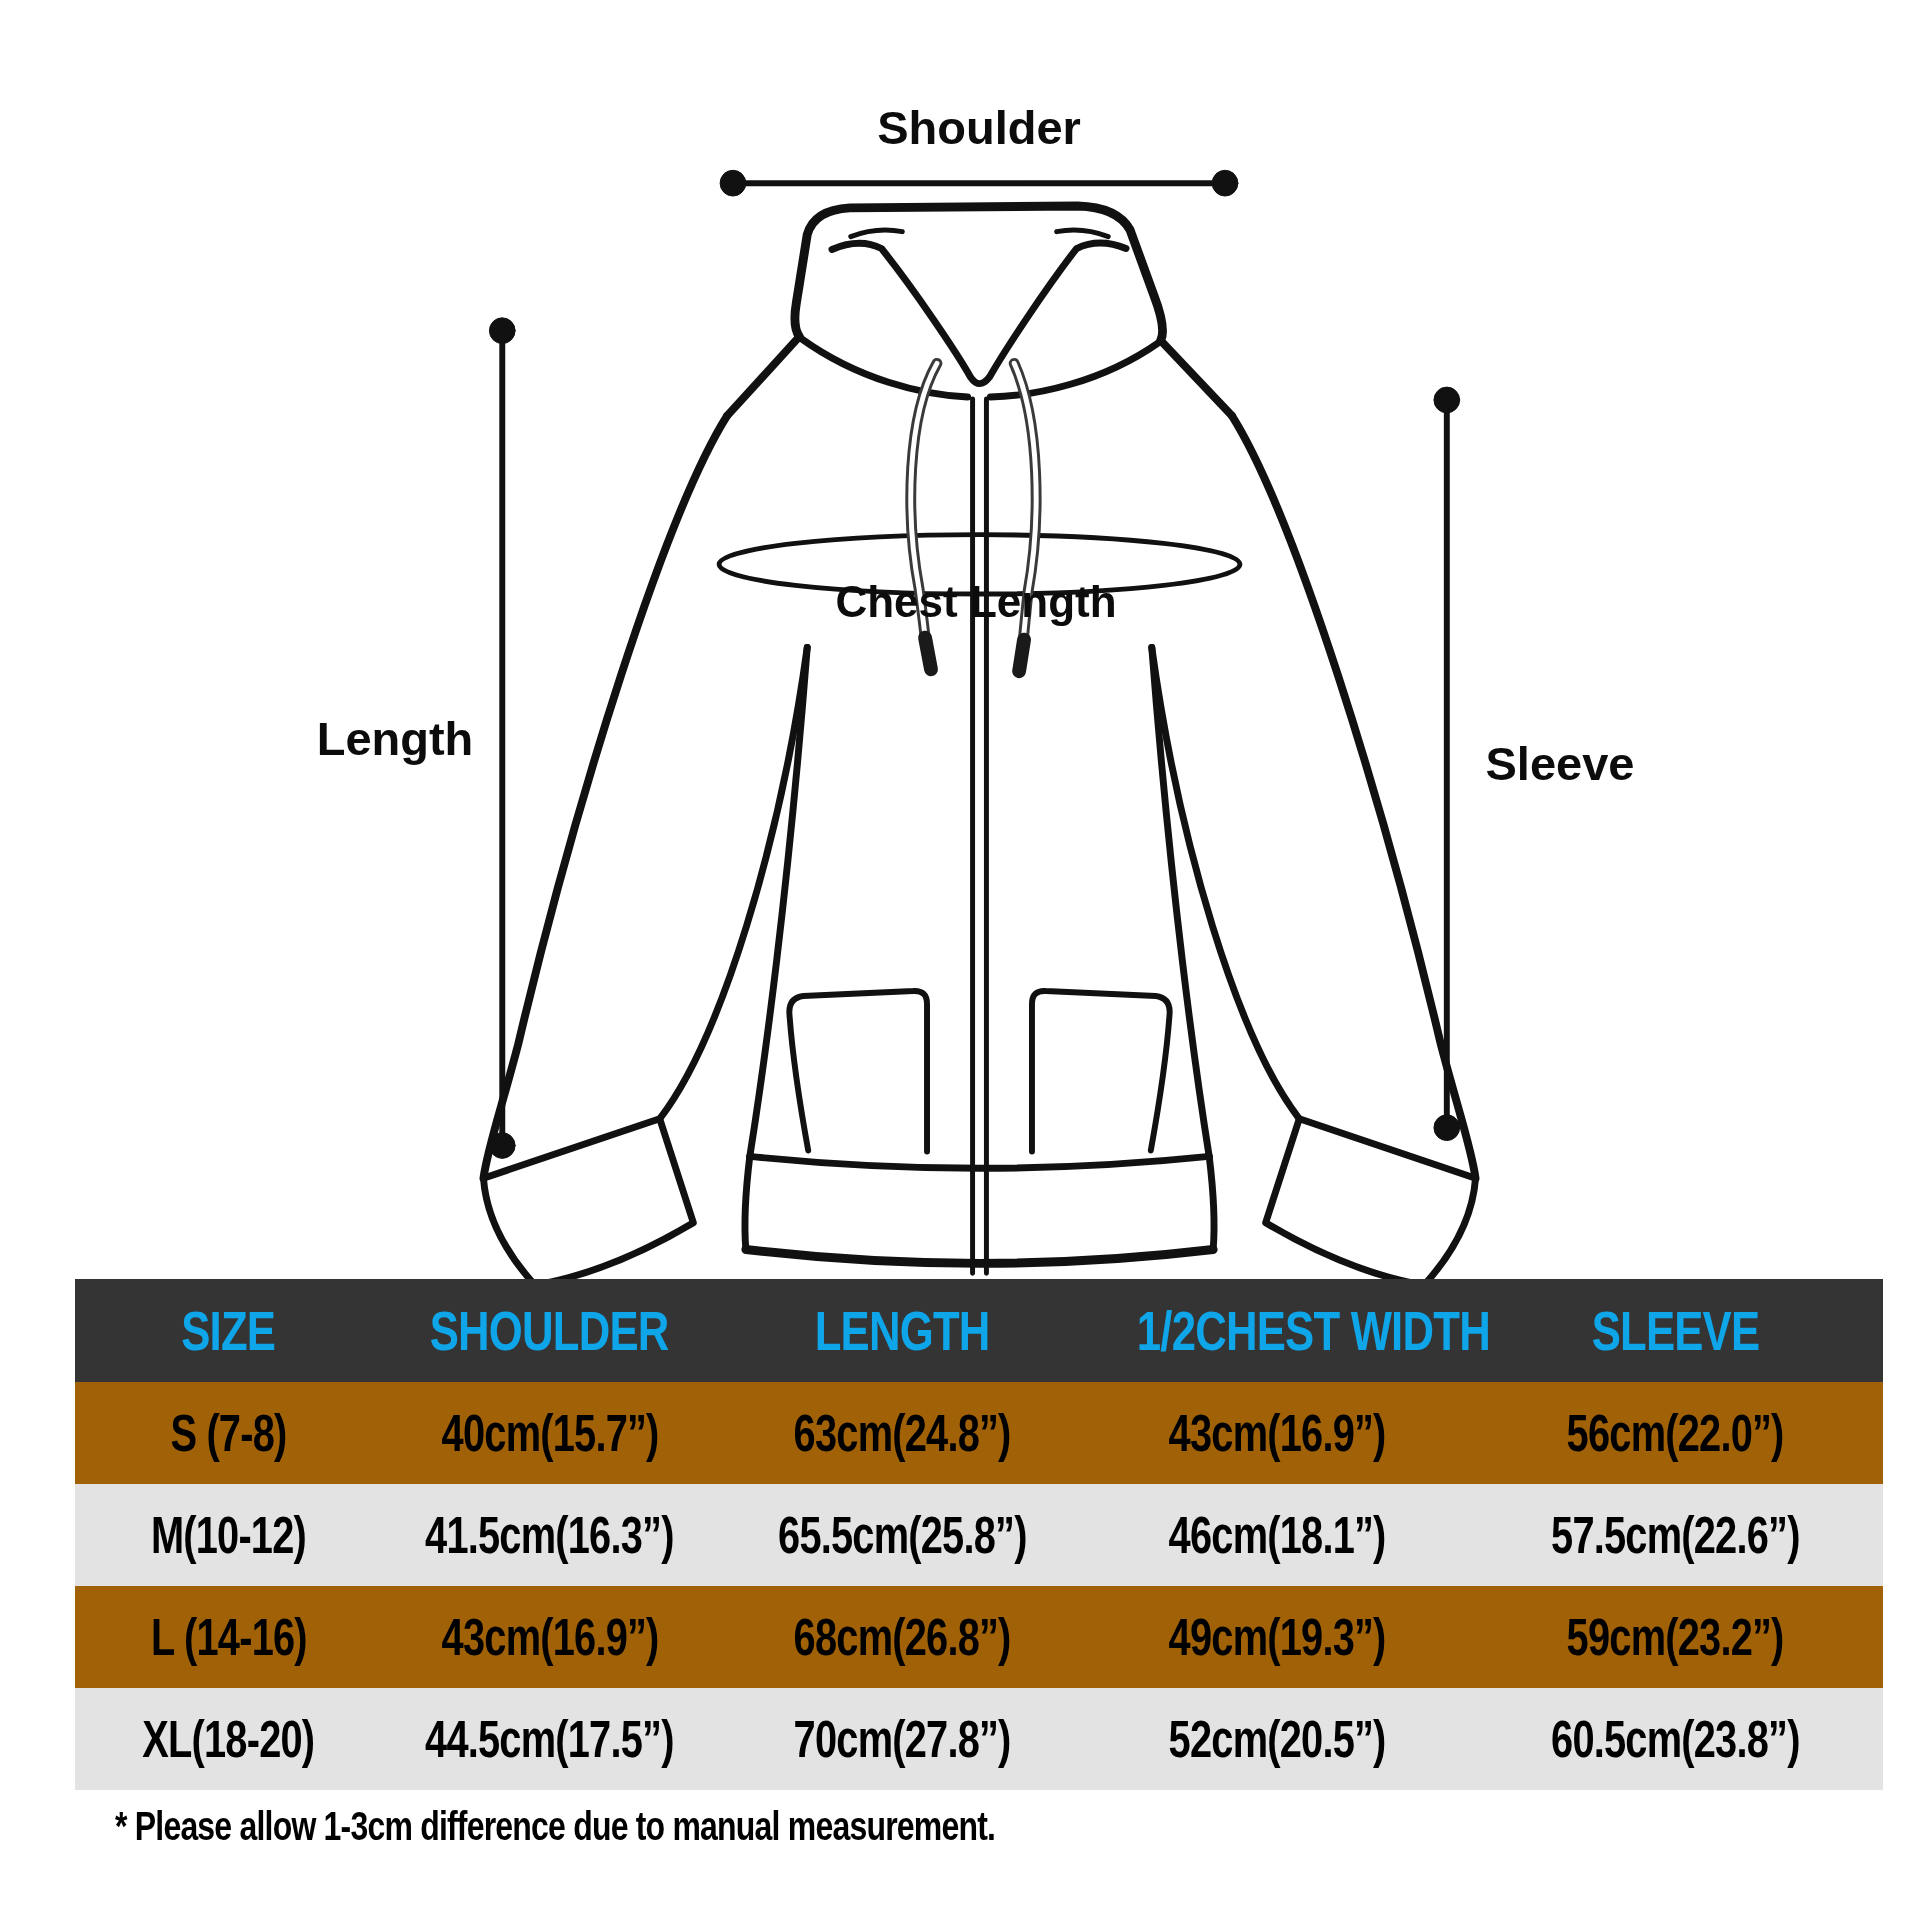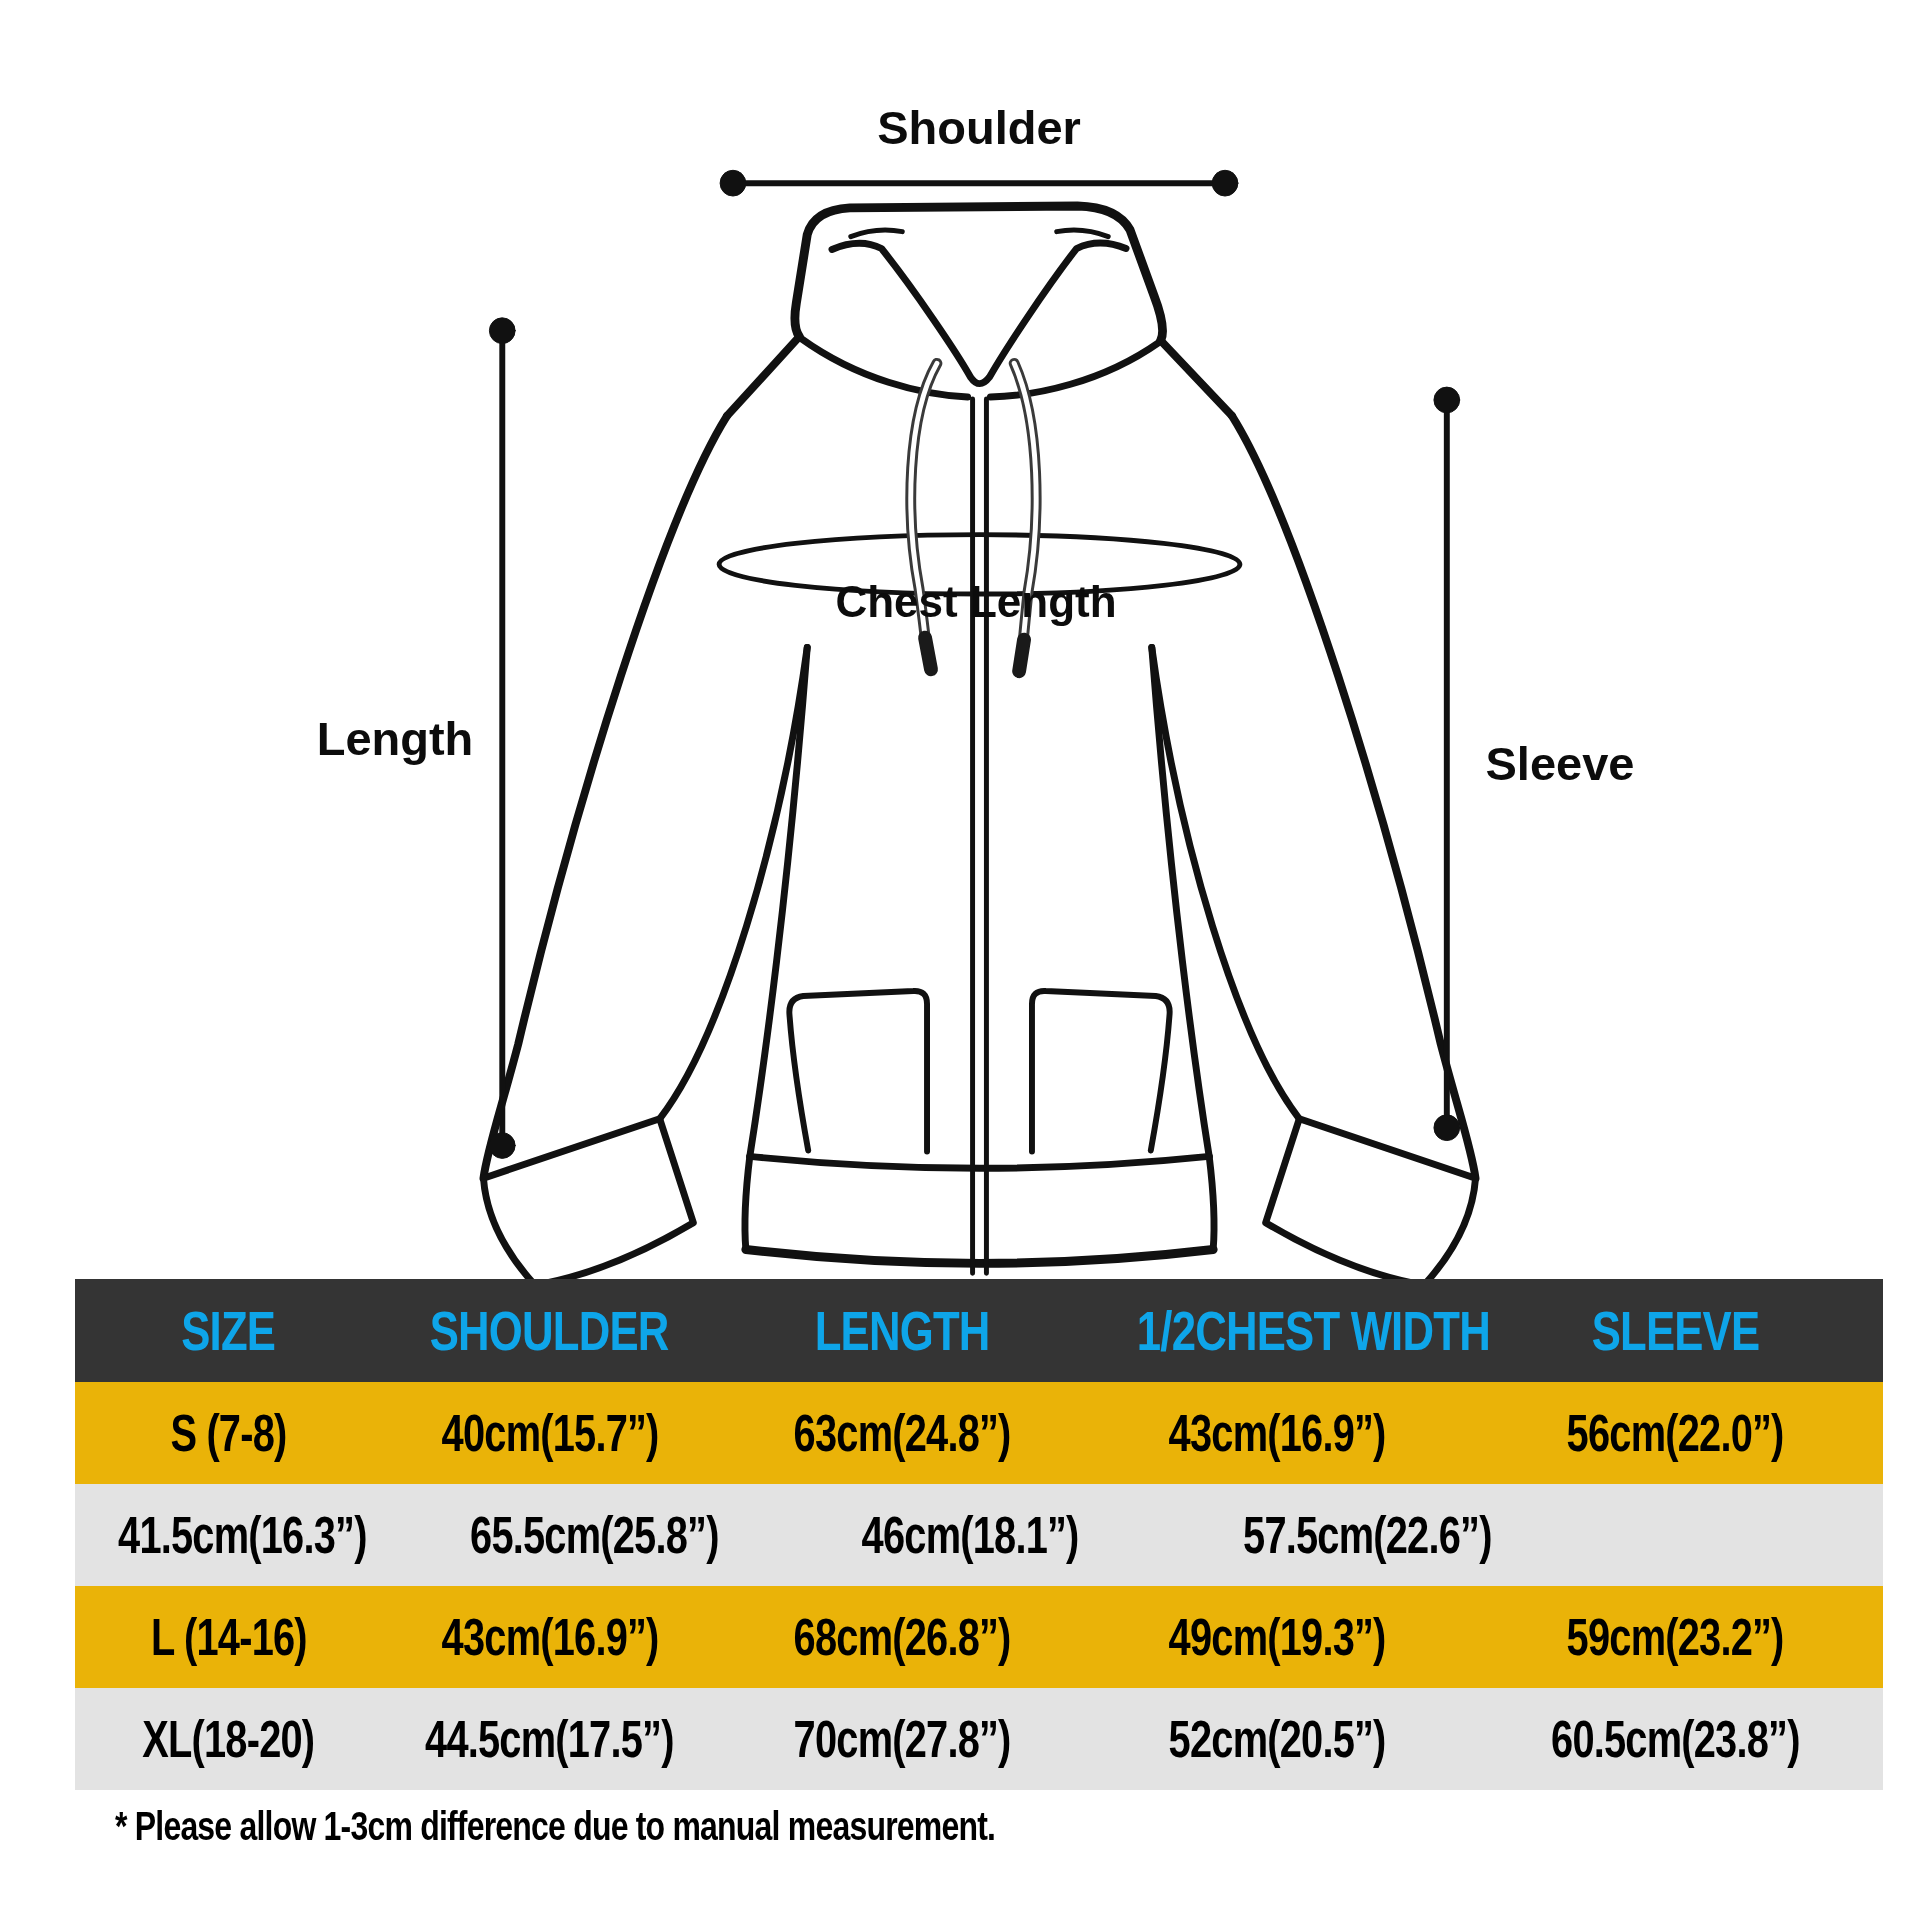--- a/index.html
+++ b/index.html
@@ -10,21 +10,21 @@
           transform:translate(-50%,-50%);letter-spacing:0px;}
   .lbl-shoulder{left:963px;top:127px;font-size:47px;}
   .lbl-length{left:379px;top:738px;font-size:47px;}
   .lbl-sleeve{left:1544px;top:763px;font-size:47px;}
   .lbl-chest{left:960px;top:602px;font-size:44px;}
 
   
   .size-table{position:absolute;left:59px;top:1279px;width:1808px;}
   .trow{display:flex;align-items:center;height:102px;}
   .trow.header{height:103px;background:#343434;color:#0ea5e9;}
-  .trow.light{background:#eab308;}
+  .trow.light{background:#a16207;}
   .trow.shaded{background:#e3e3e3;}
   .col{text-align:center;}
   .c1{width:17%;} .c2{width:18.5%;} .c3{width:20.5%;} .c4{width:21%;} .c5{width:23%;}
   .cond{display:inline-block;font-weight:bold;transform:scaleX(0.78);transform-origin:center;
         letter-spacing:-1px;white-space:nowrap;}
   .trow.header .cond{font-size:56px;}
   .trow .val{font-size:51px;}
   .footnote{position:absolute;left:99px;top:1804px;font-weight:bold;font-size:40px;
             letter-spacing:-1px;white-space:nowrap;}
   .footnote .cond{transform-origin:left center;transform:scaleX(0.8);}
@@ -113,20 +113,21 @@
 
     <div class="trow light">
       <div class="col c1"><span class="cond val">S (7-8)</span></div>
       <div class="col c2"><span class="cond val">40cm(15.7”)</span></div>
       <div class="col c3"><span class="cond val">63cm(24.8”)</span></div>
       <div class="col c4"><span class="cond val">43cm(16.9”)</span></div>
       <div class="col c5"><span class="cond val">56cm(22.0”)</span></div>
     </div>
 
     <div class="trow shaded">
+      <div class="col c1"><span class="cond val">M(10-12)</span></div>
       <div class="col c2"><span class="cond val">41.5cm(16.3”)</span></div>
       <div class="col c3"><span class="cond val">65.5cm(25.8”)</span></div>
       <div class="col c4"><span class="cond val">46cm(18.1”)</span></div>
       <div class="col c5"><span class="cond val">57.5cm(22.6”)</span></div>
     </div>
 
     <div class="trow light">
       <div class="col c1"><span class="cond val">L (14-16)</span></div>
       <div class="col c2"><span class="cond val">43cm(16.9”)</span></div>
       <div class="col c3"><span class="cond val">68cm(26.8”)</span></div>

